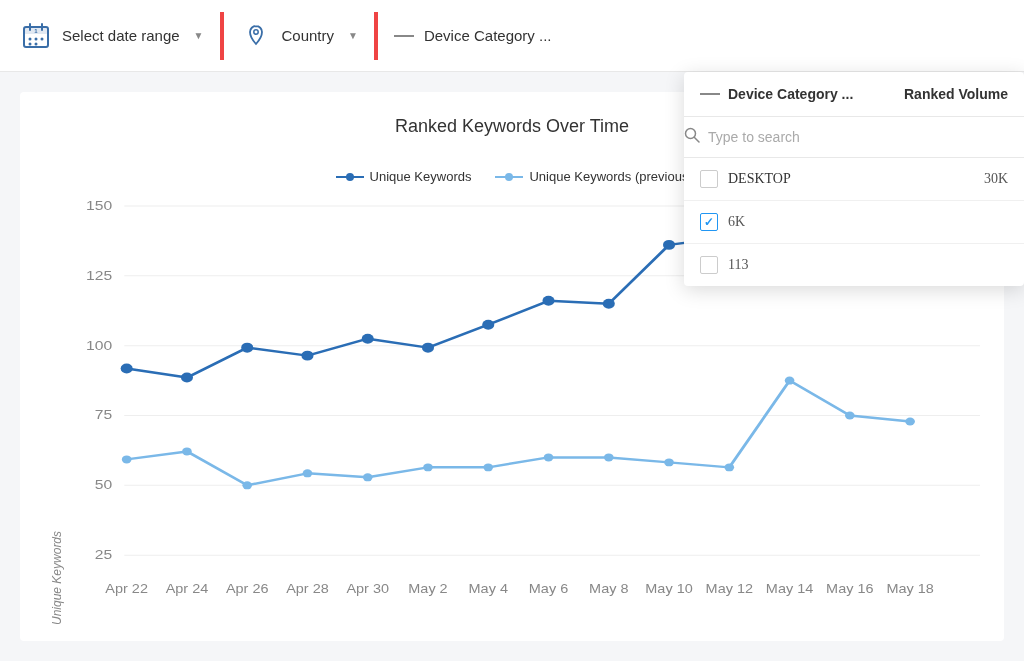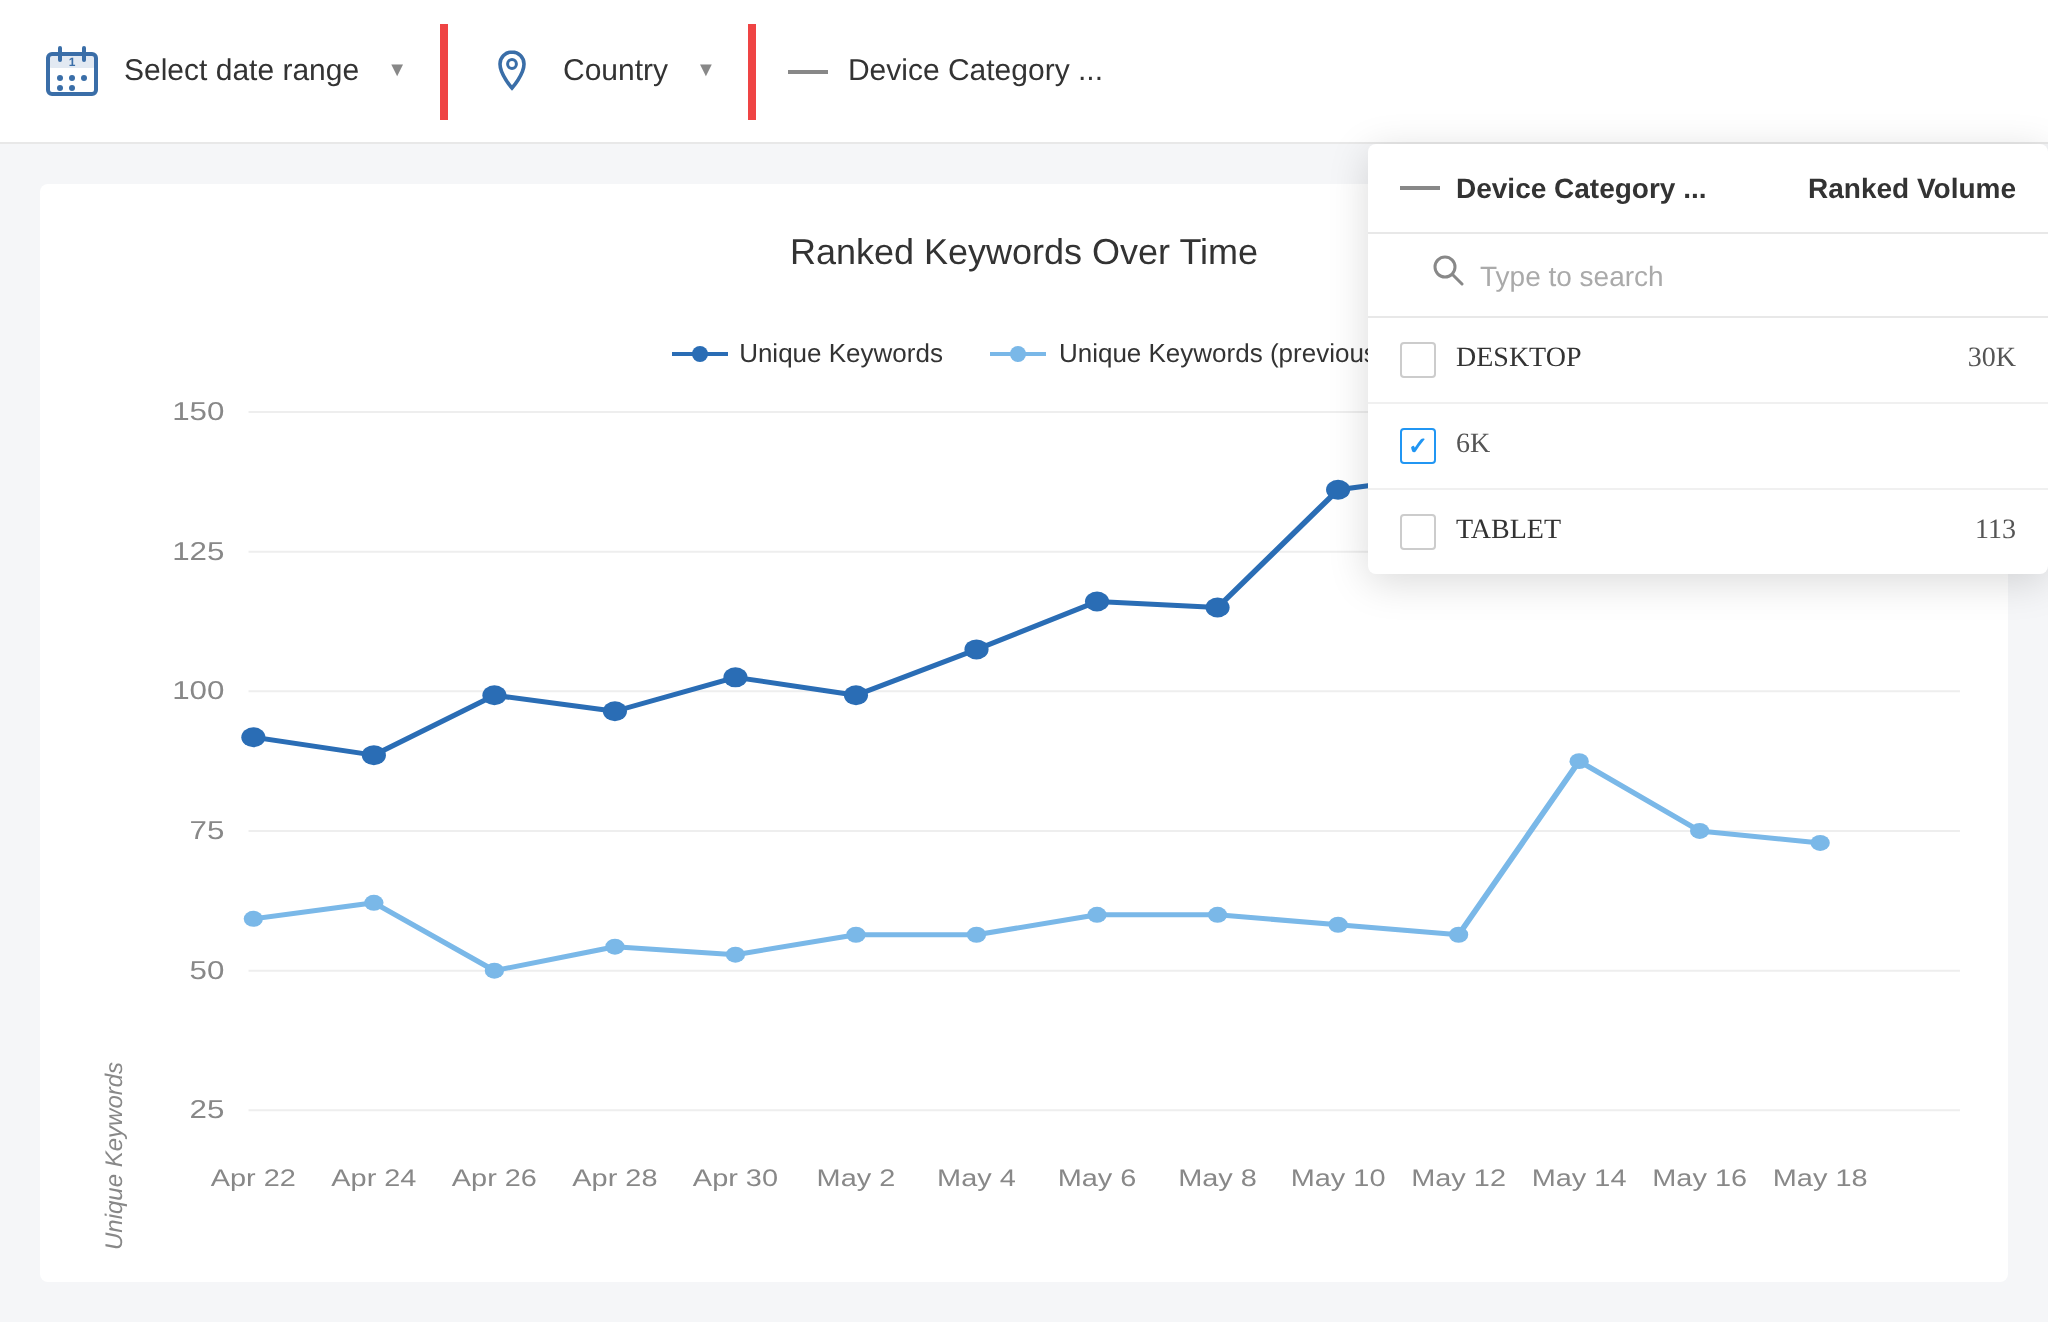--- a/index.html
+++ b/index.html
@@ -171,21 +171,21 @@
 
     .dropdown-header-vol {
       font-size: 14px;
       color: #333;
       font-weight: 600;
     }
 
     .search-row {
       display: flex;
       align-items: center;
-      padding: 10px 32px;
+      padding: 10px 0;
       border-bottom: 1px solid #e8e8e8;
       gap: 8px;
     }
 
     .search-icon {
       color: #888;
       font-size: 16px;
     }
 
     .search-input {
@@ -416,19 +416,18 @@
       <span class="item-count">30K</span>
     </div>
 
     <div class="dropdown-item">
       <div class="checkbox checked"></div>
       <span class="item-count">6K</span>
     </div>
 
     <div class="dropdown-item">
       <div class="checkbox"></div>
-      <span class="item-label">TABLET</span>
       <span class="item-count">113</span>
     </div>
 
   </div>
 
 </div>
 
 </body></html>

